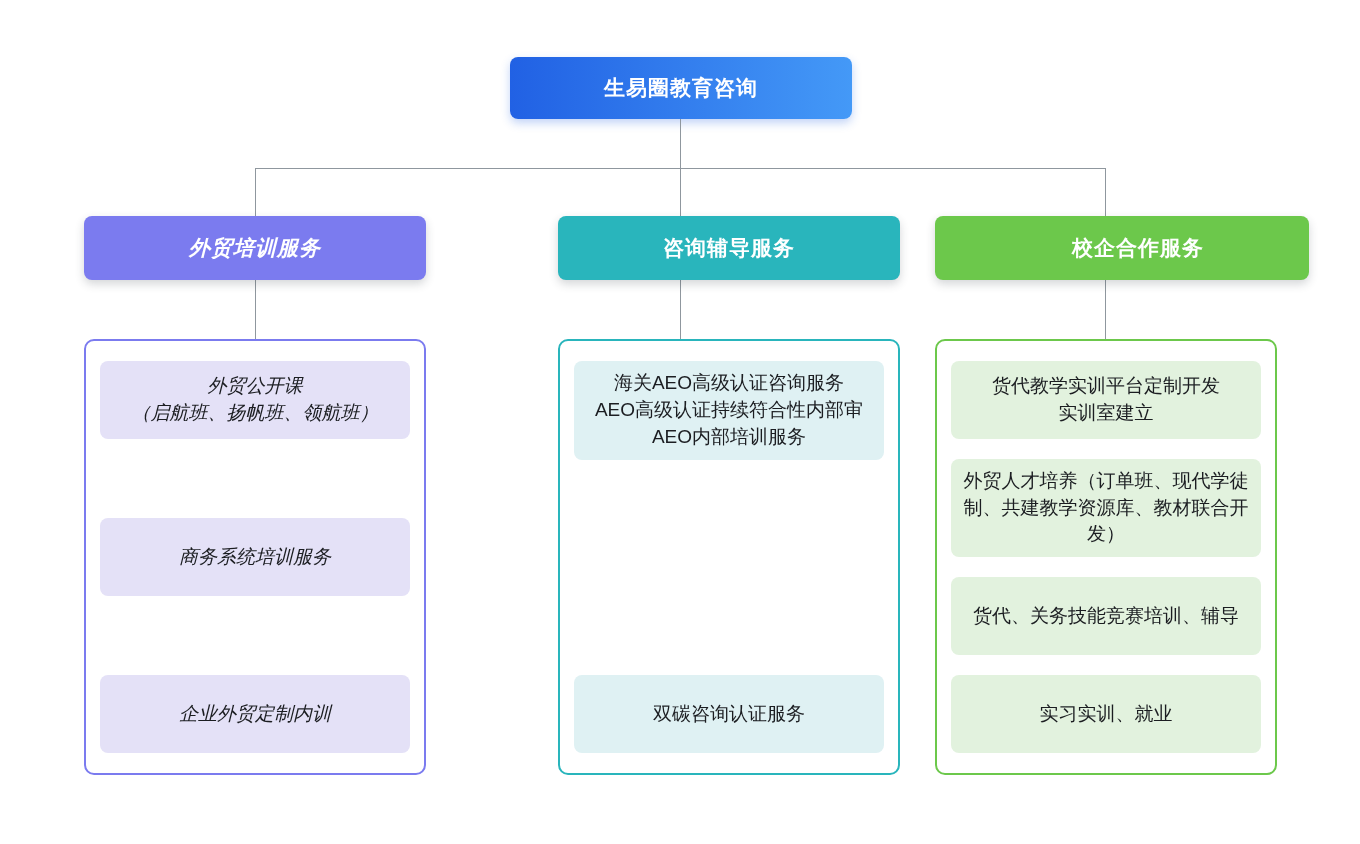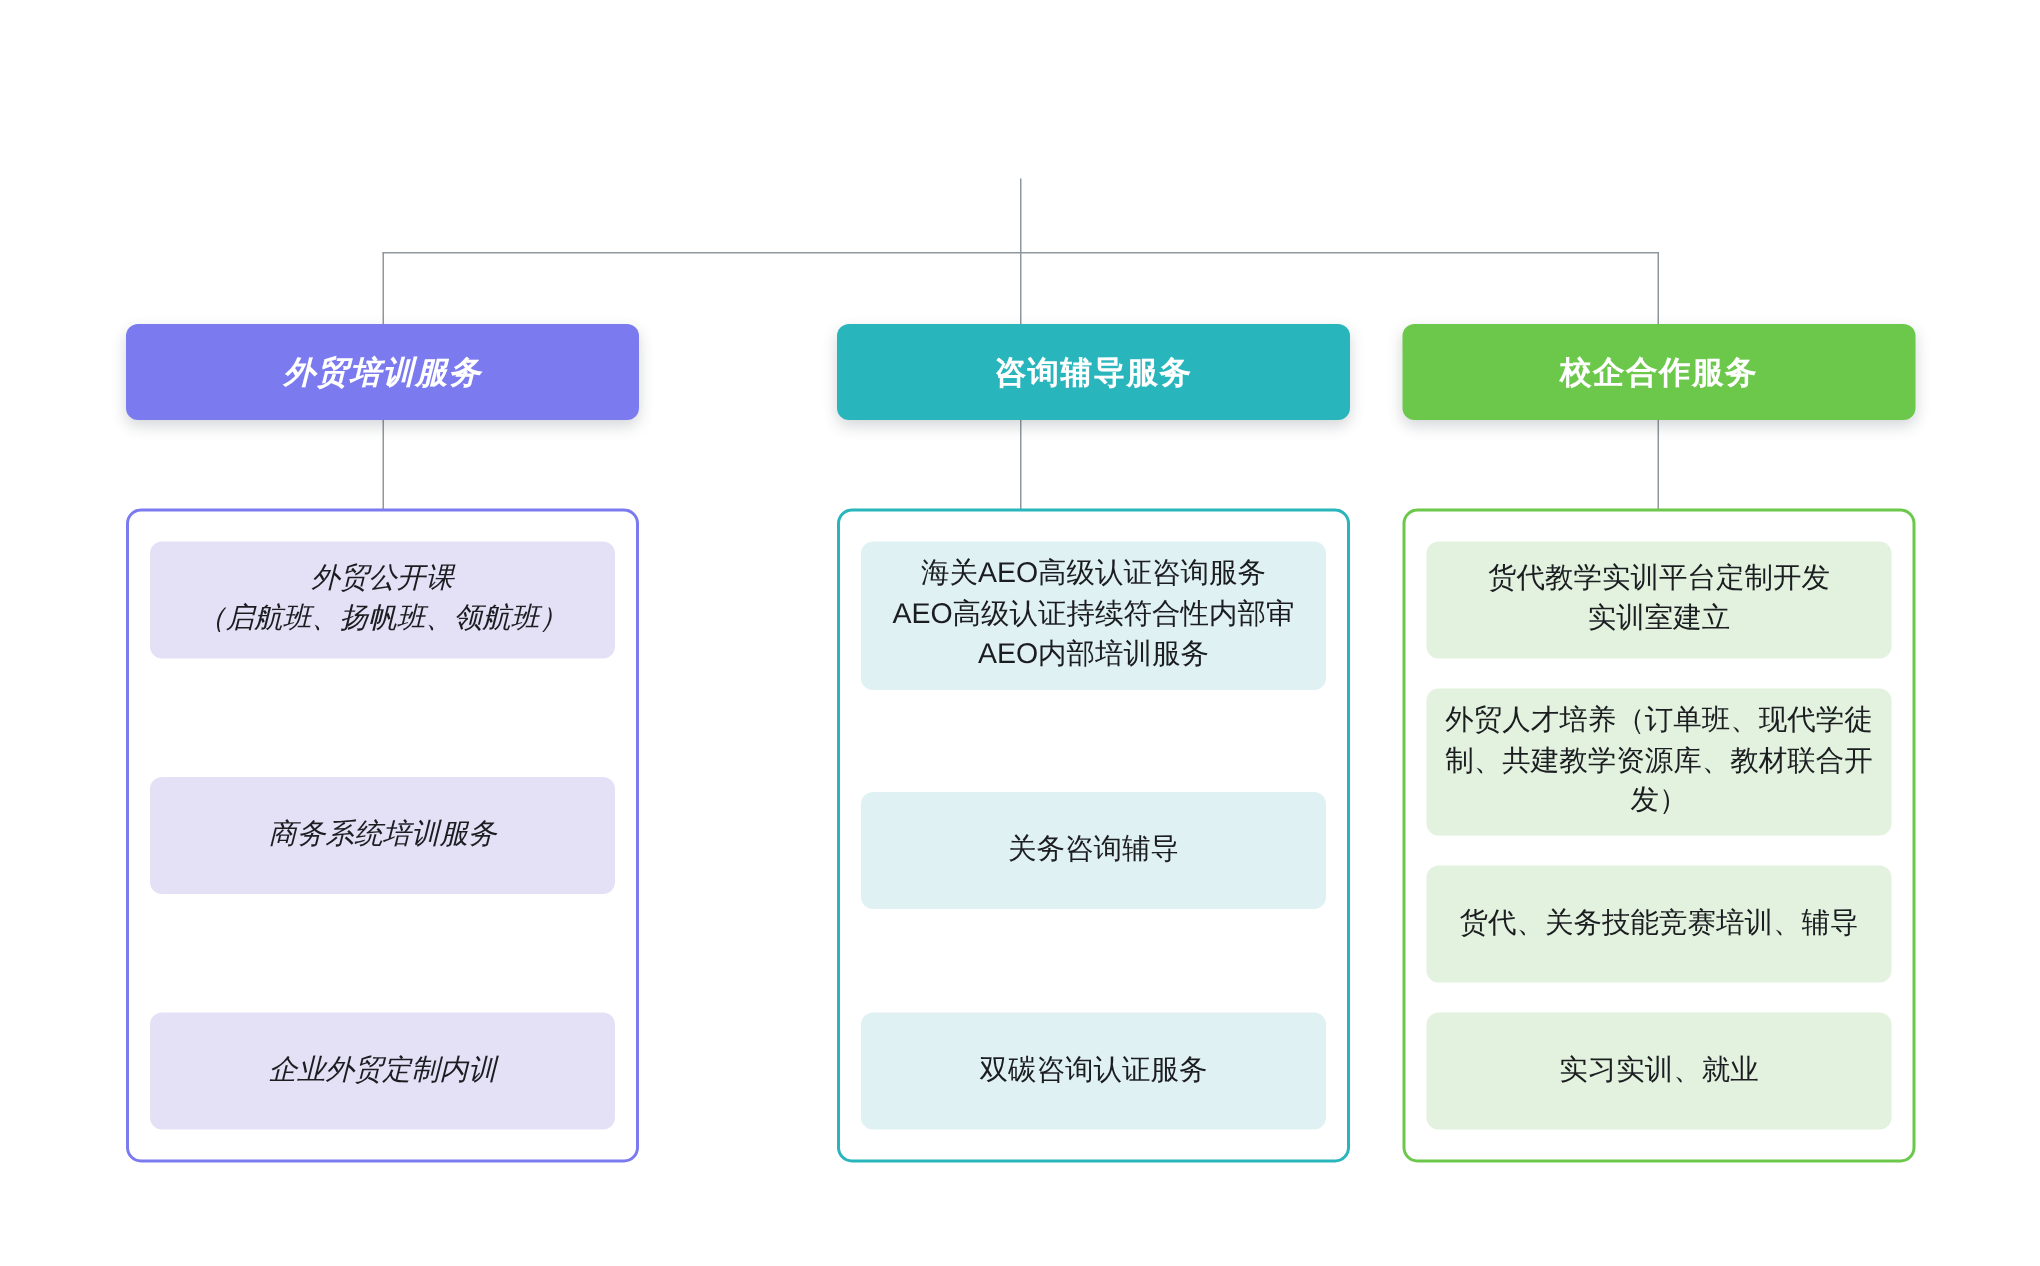--- a/index.html
+++ b/index.html
@@ -34,21 +34,21 @@
   
   .branch-header{
     position:absolute;top:216px;width:342px;height:64px;
     border-radius:8px;background:var(--c);
     box-shadow:0 4px 10px rgba(40,50,60,.20);
     display:flex;align-items:center;justify-content:center;
     color:#ffffff;font-size:21px;font-weight:bold;letter-spacing:1px;
   }
   .bx-1{left:84px;font-style:italic;}
   .bx-2{left:510px;margin-left:48px;}
-  .bx-3{left:935px;}
+  .bx-3{left:935px;padding-left:32px;}
   
   .branch-container{
     position:absolute;top:339px;width:342px;height:436px;
     box-sizing:border-box;
     border:2px solid var(--c);
     border-radius:10px;background:#ffffff;
     padding:20px 14px;
     display:flex;flex-direction:column;justify-content:space-between;gap:20px;
   }
   .branch-item{
@@ -61,20 +61,21 @@
     padding:9px 10px;
     color:#1b1d21;font-size:19px;line-height:1.42;
     white-space:pre-line;
   }
 </style>
 </head>
 <body>
 
 <div class="canvas">
 
+  <div class="root-node" style="--g1: #2161e4; --g2: #4499f7;">生易圈教育咨询</div>
 
   <div class="line v stem"></div>
   <div class="line h hbar"></div>
   <div class="line v drop-1"></div>
   <div class="line v drop-2"></div>
   <div class="line v drop-3"></div>
   <div class="line v hdrop-1"></div>
   <div class="line v hdrop-2"></div>
   <div class="line v hdrop-3"></div>
 
@@ -84,21 +85,20 @@
 （启航班、扬帆班、领航班）</div>
     <div class="branch-item">商务系统培训服务</div>
     <div class="branch-item">企业外贸定制内训</div>
   </div>
 
   <div class="branch-header bx-2" style="--c: #29b5bc;">咨询辅导服务</div>
   <div class="branch-container bx-2" style="--c: #29b5bc; --bg: #dff1f3;">
     <div class="branch-item">海关AEO高级认证咨询服务
 AEO高级认证持续符合性内部审
 AEO内部培训服务</div>
-    <div class="branch-item">关务咨询辅导</div>
     <div class="branch-item">双碳咨询认证服务</div>
   </div>
 
   <div class="branch-header bx-3" style="--c: #6cc84b;">校企合作服务</div>
   <div class="branch-container bx-3" style="--c: #6cc84b; --bg: #e2f2de;">
     <div class="branch-item">货代教学实训平台定制开发
 实训室建立</div>
     <div class="branch-item">外贸人才培养（订单班、现代学徒制、共建教学资源库、教材联合开发）</div>
     <div class="branch-item">货代、关务技能竞赛培训、辅导</div>
     <div class="branch-item">实习实训、就业</div>

